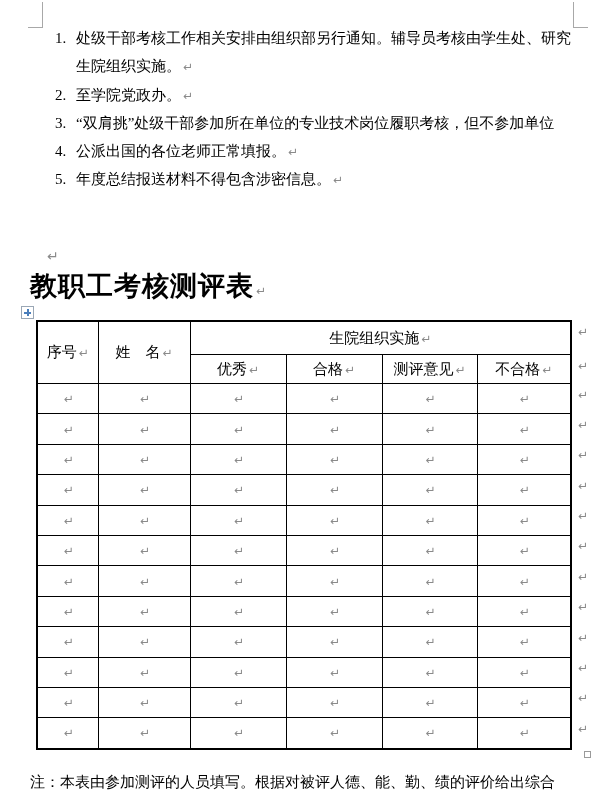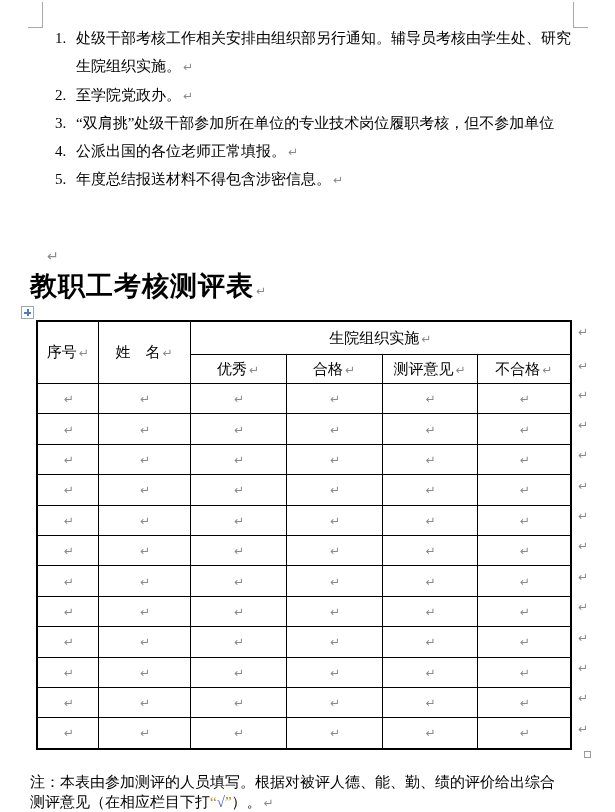--- a/index.html
+++ b/index.html
@@ -235,16 +235,15 @@
       <span class="pilcrow row-end-mark" style="top: 311.625px;">↵</span>
       <span class="pilcrow row-end-mark" style="top: 342.016px;">↵</span>
       <span class="pilcrow row-end-mark" style="top: 372.406px;">↵</span>
       <span class="pilcrow row-end-mark" style="top: 402.797px;">↵</span>
     </div>
 
   <div class="table-end-square"></div>
 
   <div class="note">
     <div>注：本表由参加测评的人员填写。根据对被评人德、能、勤、绩的评价给出综合</div>
-    <div><span>测评意见（在相应栏目下打</span><span class="quote">“</span><span class="check">√</span><span class="quote">”</span><span>）。</span><span class="pilcrow">↵</span></div>
   </div>
 
 </div>
 
 </body></html>

